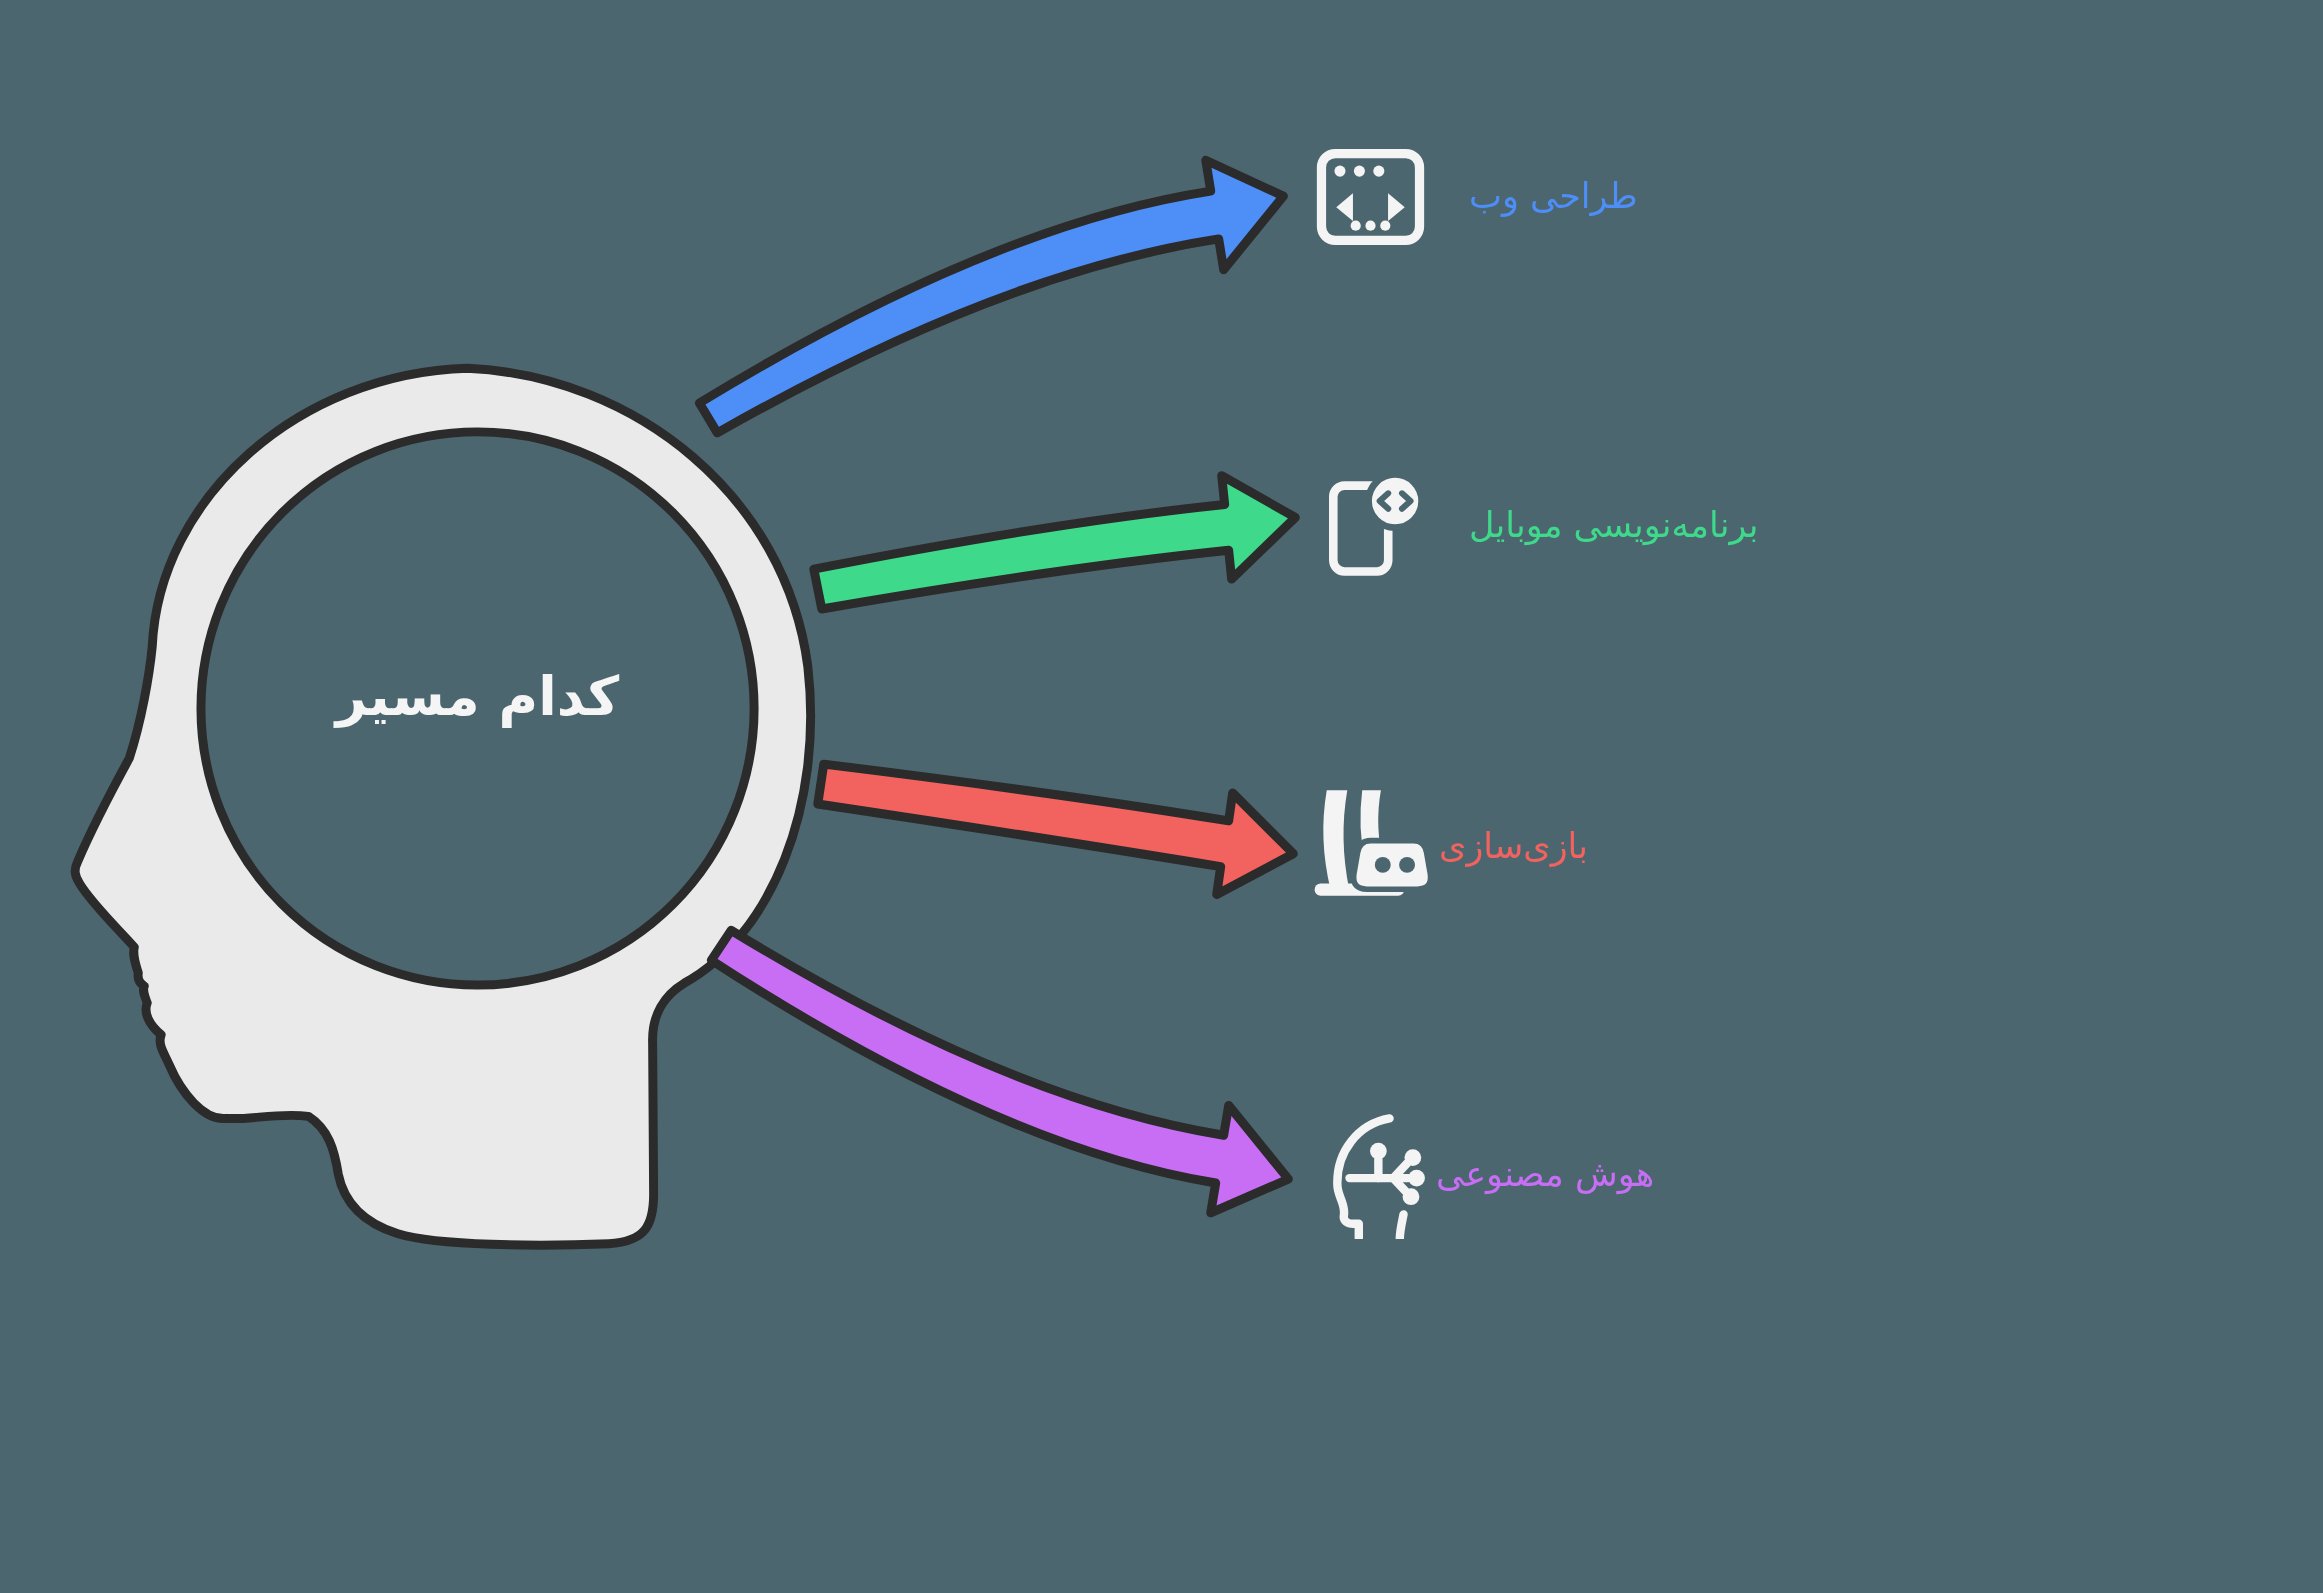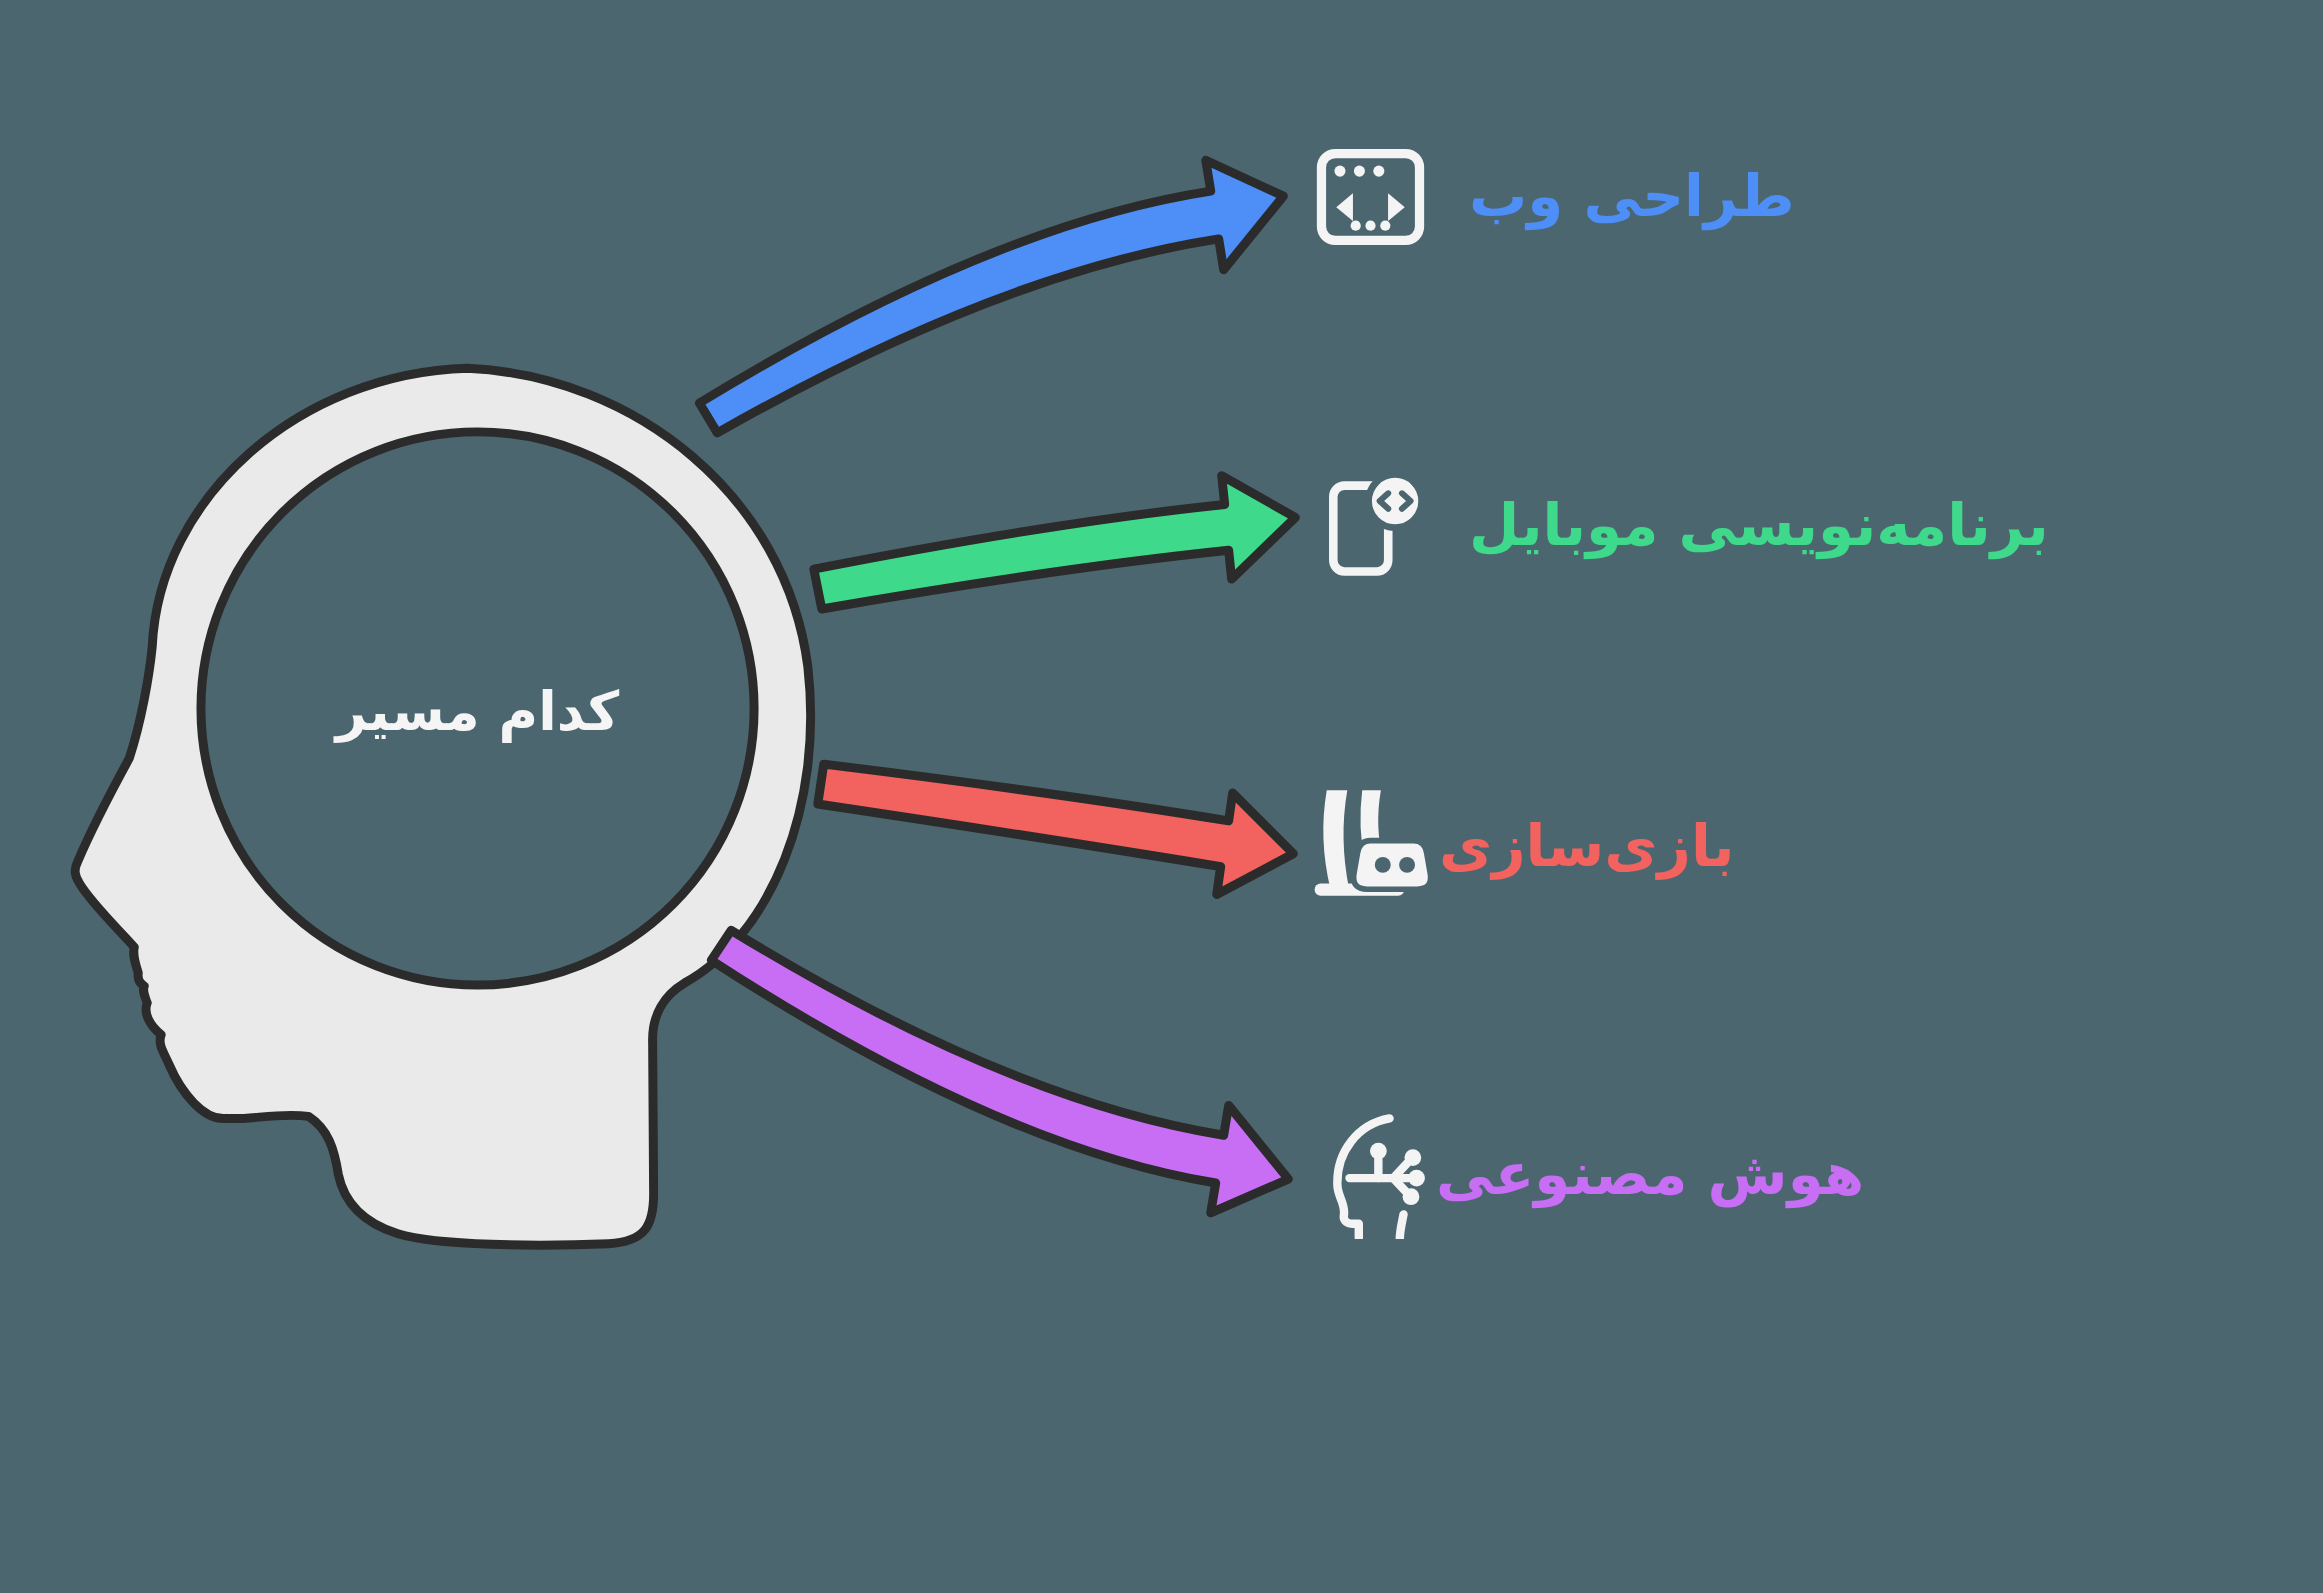--- a/index.html
+++ b/index.html
@@ -1,26 +1,26 @@
 <!DOCTYPE html>
 <html lang="fa"><head>
 <meta charset="utf-8">
 <style>
   html,body{margin:0;padding:0;}
   body{font-family:"DejaVu Sans","Liberation Sans",sans-serif;}
   .stage{position:relative;width:2323px;height:1594px;overflow:hidden;}
   .scene{position:absolute;left:0;top:0;width:2323px;height:1594px;display:block;}
   .question{
-    position:absolute;left:199px;top:468px;width:557px;height:488px;
+    position:absolute;left:199px;top:453px;width:557px;height:488px;
     display:flex;flex-direction:column;align-items:center;justify-content:center;
     font-size:54px;font-weight:bold;line-height:2.15;text-align:center;
   }
   .opt-label{
     position:absolute;height:90px;line-height:90px;
-    font-size:58px;font-weight:bold;white-space:nowrap;
+    font-size:35px;font-weight:normal;white-space:nowrap;
   }
   .opt-icon{position:absolute;}
   .opt-icon svg{display:block;width:100%;height:100%;}
 </style>
 </head>
 <body>
 
 <div class="stage" style="background-color: rgb(76, 102, 112);">
 
   <svg class="scene" viewBox="0 0 2335 1602">

